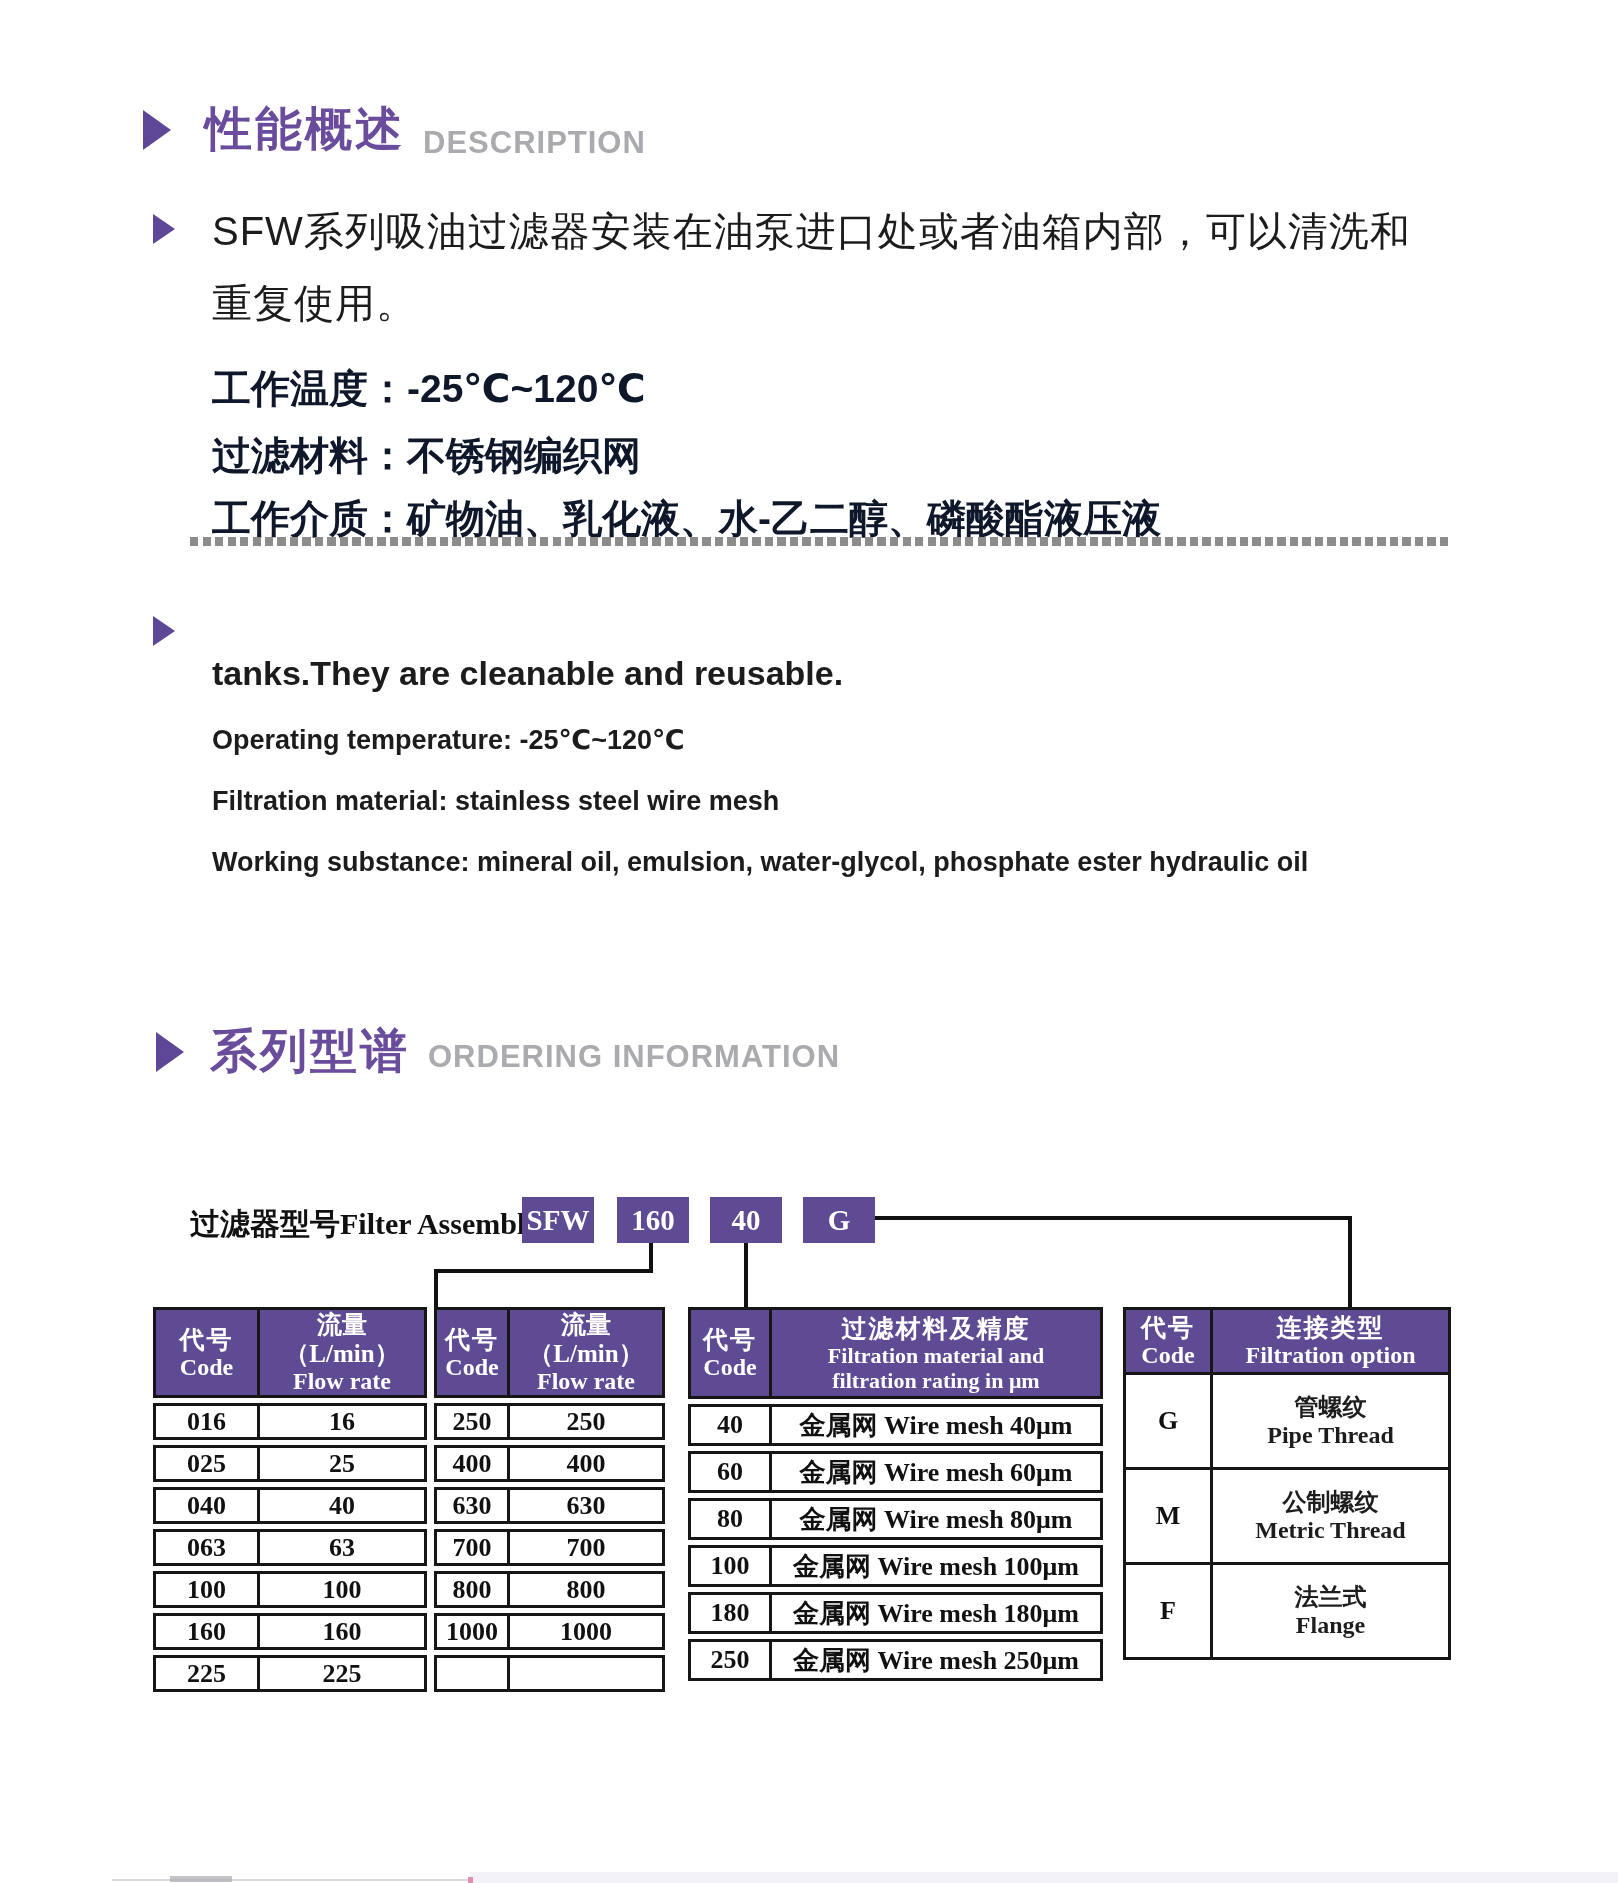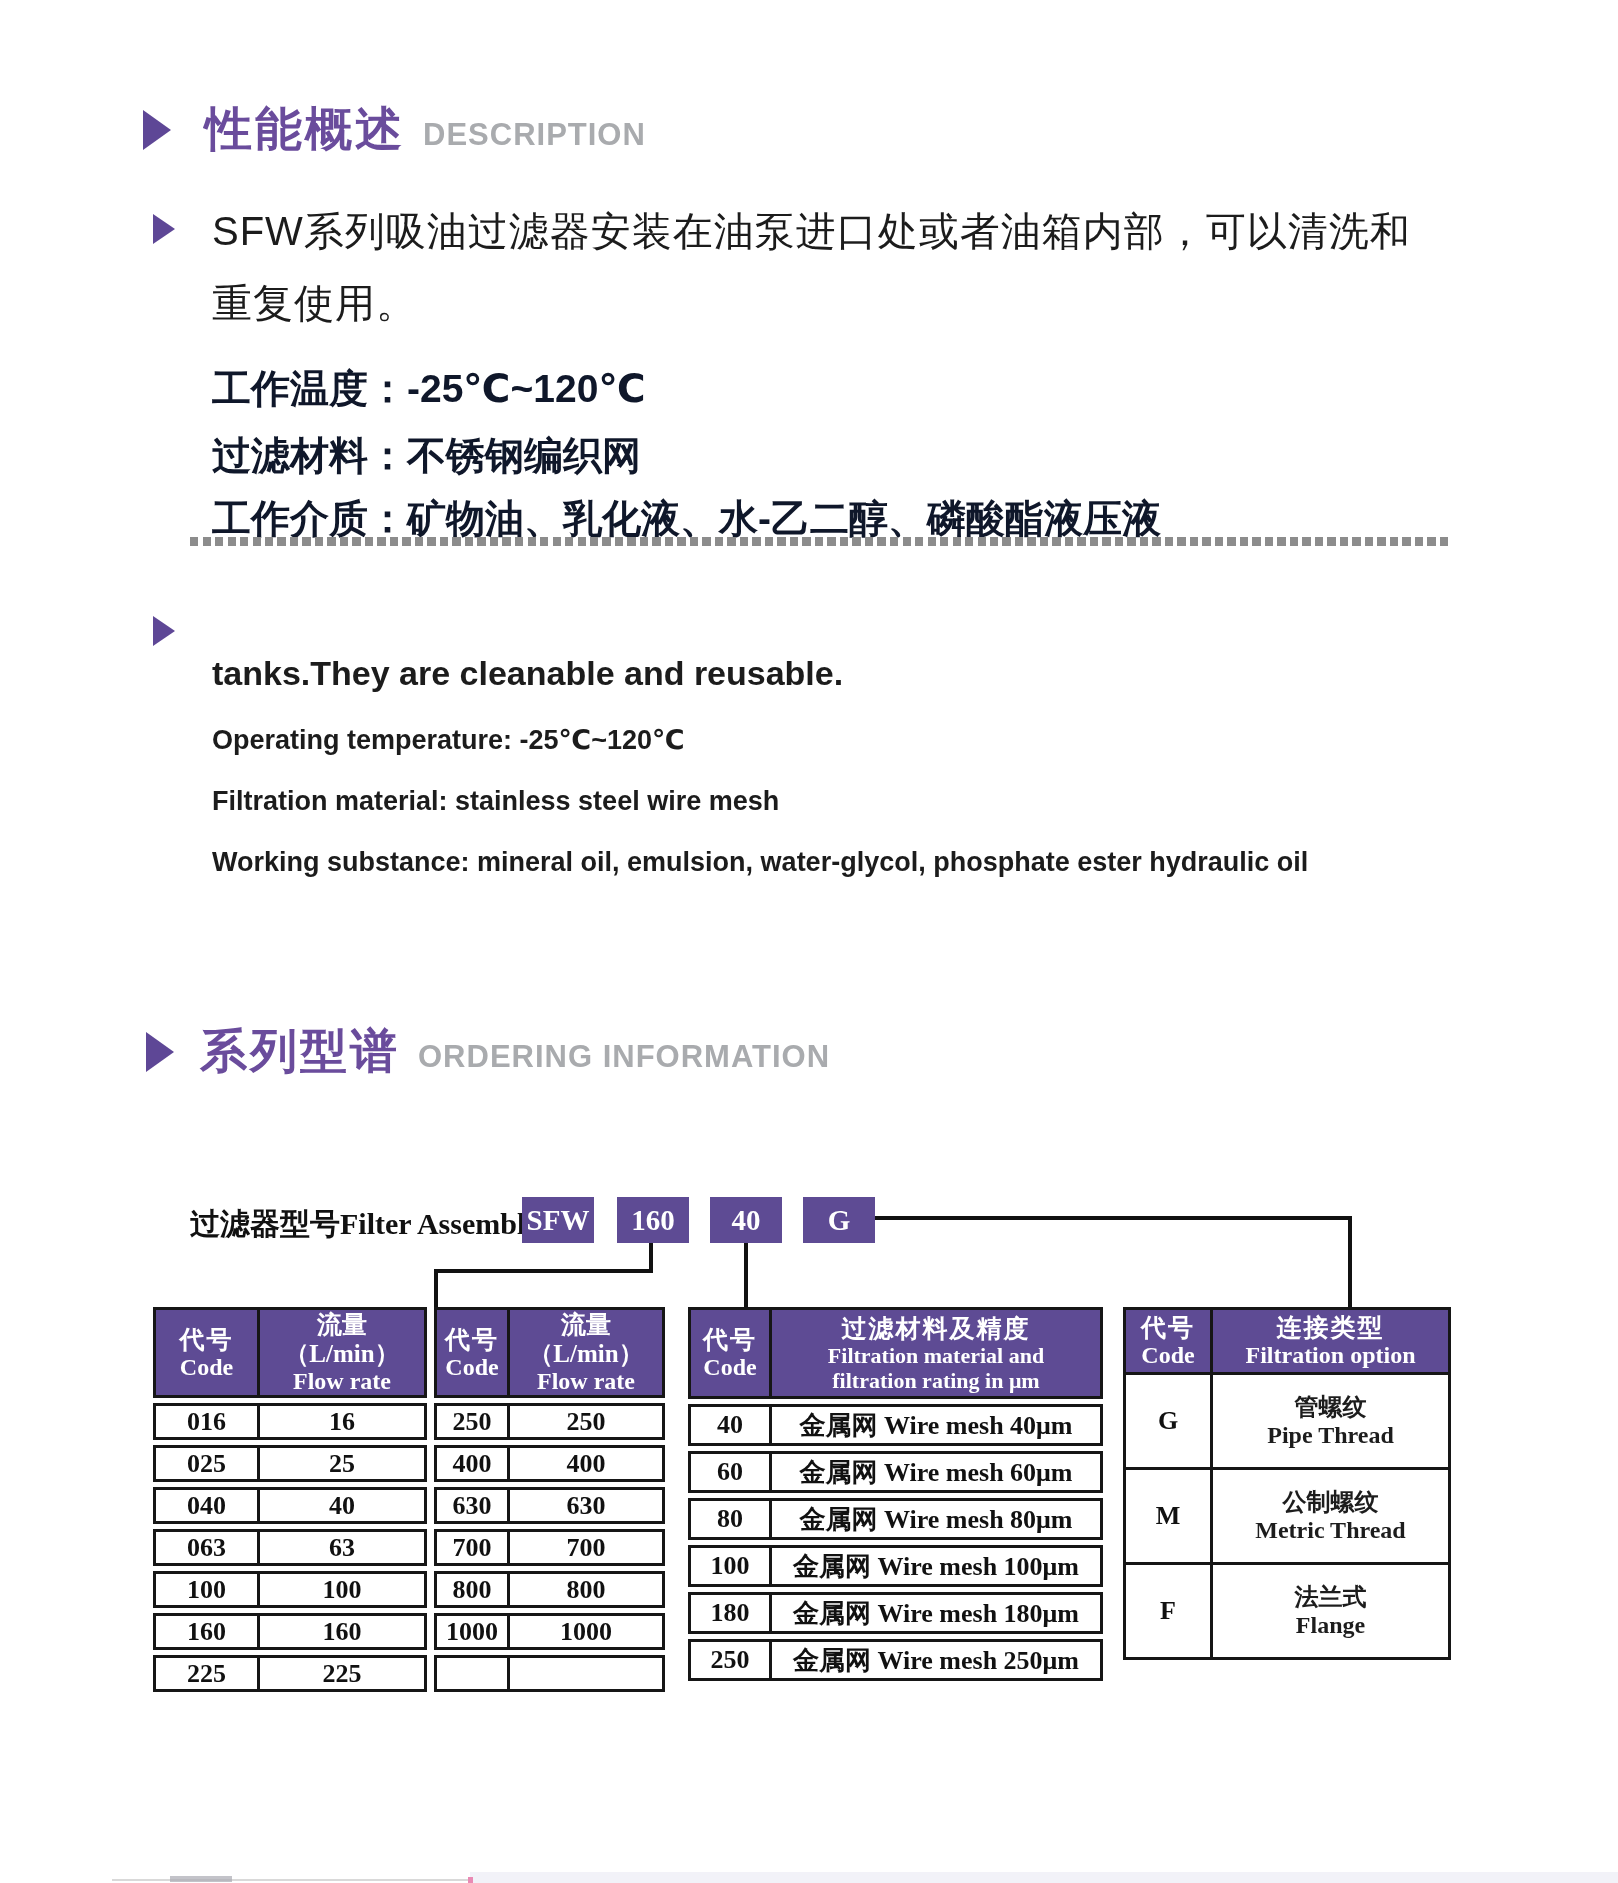--- a/index.html
+++ b/index.html
@@ -74,21 +74,21 @@
   .cut-strip { background:#f2f2f8; }
   .cut-line  { background:#d9d9d9; }
   .cut-smudge{ background:#a9a9b2; opacity:.7; }
   .cut-pink  { background:#e98ab4; }
 </style>
 </head>
 <body>
 
 <div class="page">
 
-  <div class="abs sec-heading" style="left:143px; top:98px;">
+  <div class="abs sec-heading" style="left:143px; top:98px;align-items:flex-end;">
     <span class="tri-big" style="align-self:center;"></span>
     <span class="zh" style="margin-left:34px;">性能概述</span>
     <span class="en">DESCRIPTION</span>
   </div>
 
   <span class="abs tri-small" style="left:153px; top:214px;"></span>
   <div class="abs intro-line" style="left:212px; top:204px;">SFW系列吸油过滤器安装在油泵进口处或者油箱内部，可以清洗和</div>
   <div class="abs intro-line" style="left:212px; top:276px;">重复使用。</div>
 
   <div class="abs spec-line" style="left:212px; top:362px;">工作温度：-25℃~120℃</div>
@@ -97,21 +97,21 @@
 
   <div class="abs dotted-rule" style="left:190px; top:537px; width:1260px;"></div>
 
   <span class="abs tri-small" style="left:153px; top:616px;"></span>
   <div class="abs intro-line-en" style="left:212px; top:654px;">tanks.They are cleanable and reusable.</div>
 
   <div class="abs spec-line-en" style="left:212px; top:724px;">Operating temperature: -25℃~120℃</div>
   <div class="abs spec-line-en" style="left:212px; top:786px;">Filtration material: stainless steel wire mesh</div>
   <div class="abs spec-line-en" style="left:212px; top:847px;">Working substance: mineral oil, emulsion, water-glycol, phosphate ester hydraulic oil</div>
 
-  <div class="abs sec-heading" style="left:146px; top:1020px;">
+  <div class="abs sec-heading" style="left:156px; top:1020px;">
     <span class="tri-big" style="align-self:center;"></span>
     <span class="zh" style="margin-left:26px;">系列型谱</span>
     <span class="en">ORDERING INFORMATION</span>
   </div>
 
   <div class="abs assembly-label serif" style="left:190px; top:1204px;">过滤器型号Filter Assembly</div>
   <div class="abs model-box serif" style="left:522px; top:1197px;">SFW</div>
   <div class="abs model-box serif" style="left:617px; top:1197px;">160</div>
   <div class="abs model-box serif" style="left:710px; top:1197px;">40</div>
   <div class="abs model-box serif" style="left:803px; top:1197px;">G</div>

